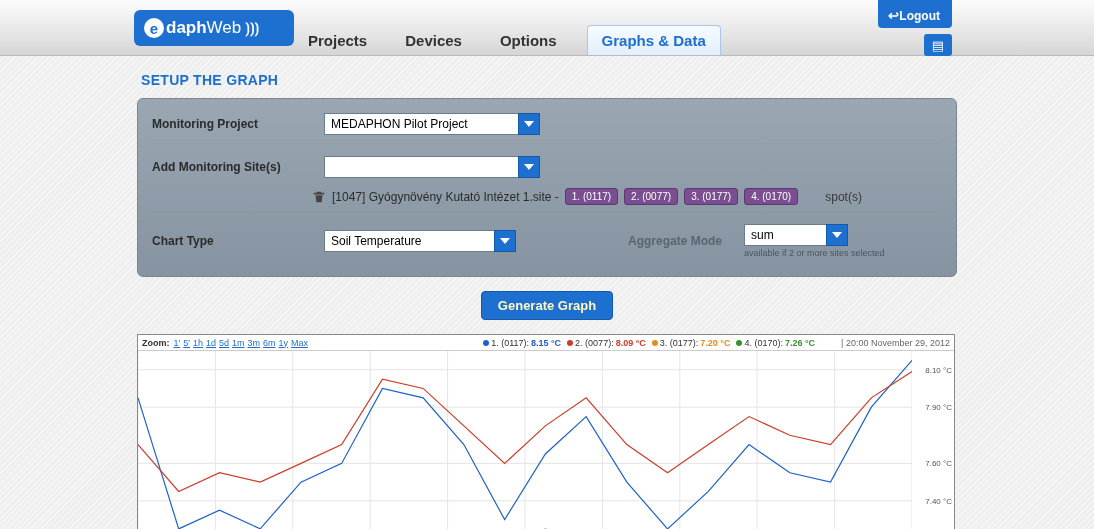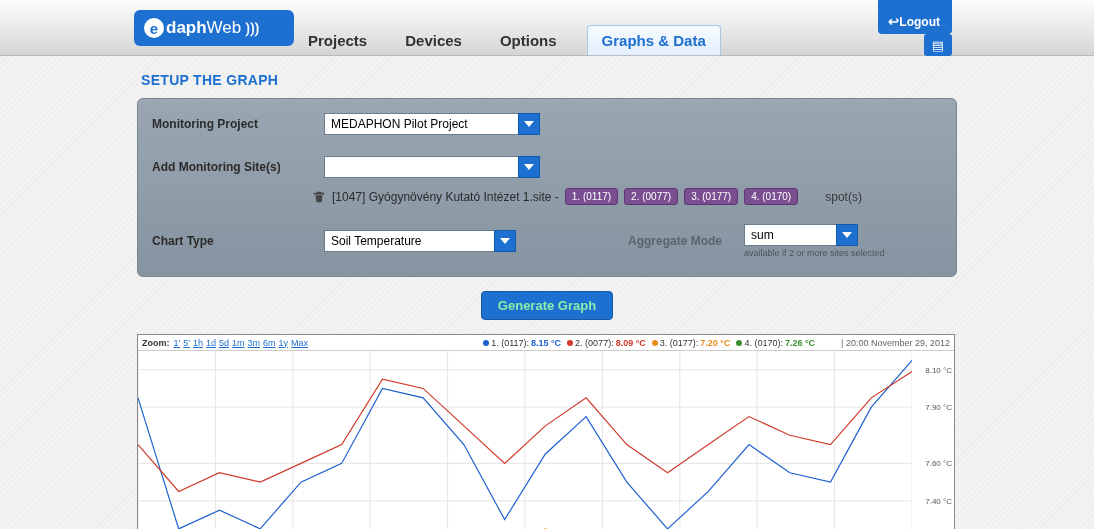--- a/index.html
+++ b/index.html
@@ -52,21 +52,21 @@
     border-radius: 4px 4px 0 0;
     padding: 6px 14px;
   }
   .logout-btn {
     position: absolute;
     right: 142px; top: 0;
     background: #1d6fd0;
     color: #fff;
     font-weight: bold;
     font-size: 12px;
-    padding: 14px 12px 5px 10px;
+    padding: 8px 12px 5px 10px;
     border-radius: 0 0 4px 4px;
     cursor: pointer;
   }
   .logout-btn::before { content:"↪ "; font-size:13px; display:inline-block; transform: scaleX(-1);}
   .sidebtn {
     position: absolute;
     right: 142px; top: 34px;
     width: 28px; height: 22px;
     background: #1d6fd0;
     border-radius: 3px;
@@ -113,21 +113,21 @@
     background: #fff;
     border: 1px solid #6b7c8d;
     border-right: none;
     height: 22px;
     padding: 0 6px;
     font-size: 12px;
     width: 194px;
     outline: none;
   }
   .select-input.narrow { width: 170px; }
-  .select-input.tiny { width: 92px; }
+  .select-input.tiny { width: 82px; }
   .select-btn {
     width: 22px; height: 22px;
     background: #1d6fd0;
     border: 1px solid #155aa9;
     color:#fff;
     display:flex;align-items:center;justify-content:center;
     cursor:pointer;
   }
   .select-btn svg { width:10px;height:10px;fill:#fff;}
   .site-row {
@@ -151,21 +151,21 @@
     font-weight: bold;
     color: #5a6570;
     font-size: 12px;
     margin-left: 90px;
   }
   .agg-note { font-size:9px; color:#4a5560; padding-left:0; margin-top:2px;}
   .hr { height:1px; background:rgba(255,255,255,.25); border-top:1px solid rgba(0,0,0,.15); margin:4px 0 8px 0;}
   .generate-wrap { text-align:center; padding:14px 0;}
   .generate-btn {
     background: #1d6fd0;
-    color:#86efac;
+    color:#fef9c3;
     font-weight:bold;
     border:1px solid #155aa9;
     border-radius:4px;
     padding:6px 16px;
     font-size:13px;
     cursor:pointer;
   }
   .chart-box {
     background:#fff;
     border:1px solid #888;

